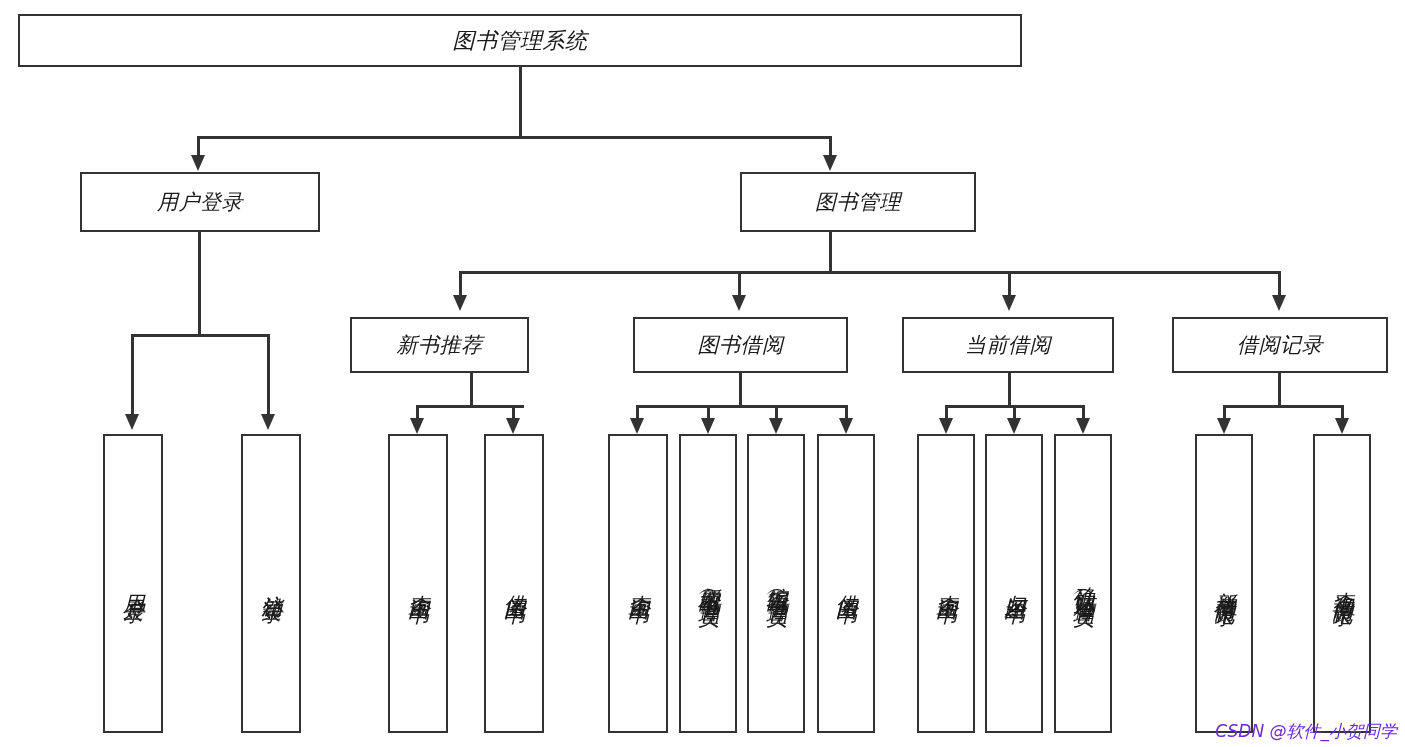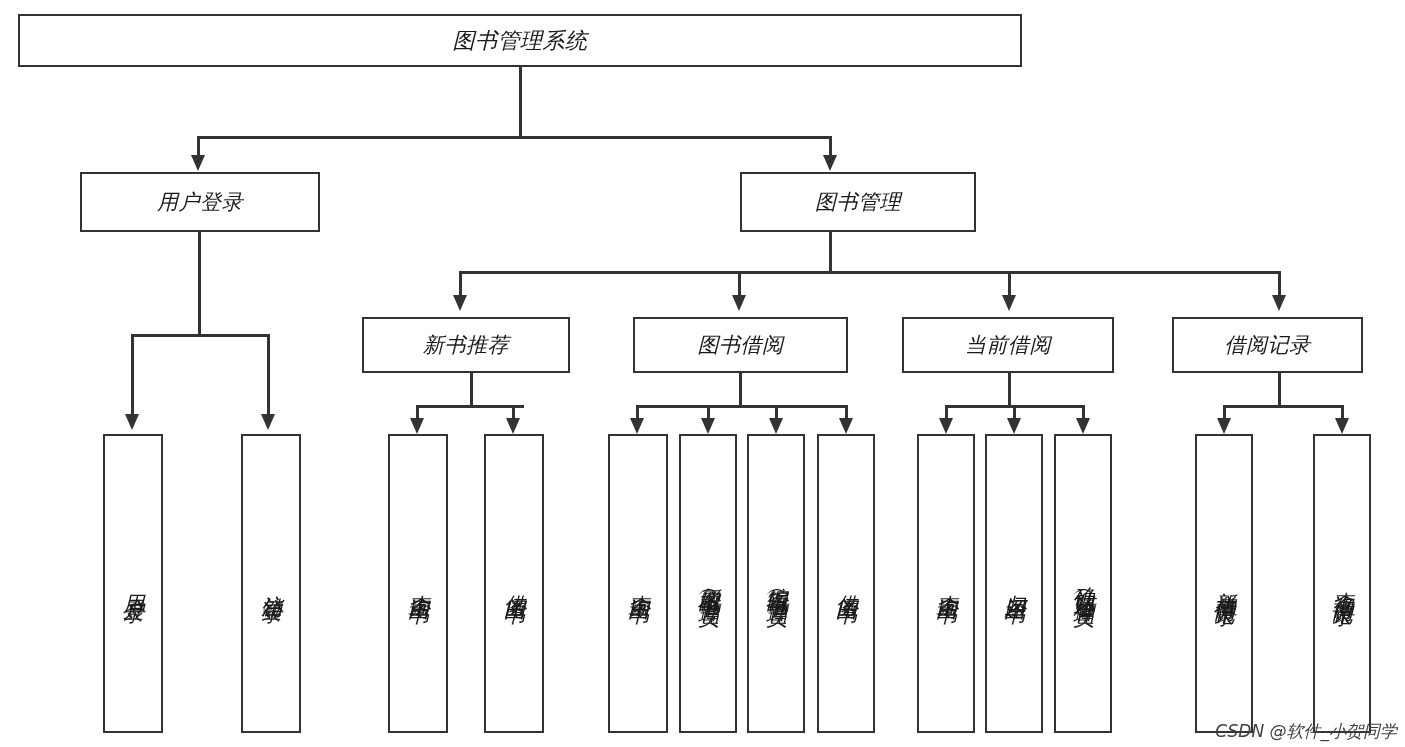--- a/index.html
+++ b/index.html
@@ -66,21 +66,21 @@
     height: 0;
     border-left: 7px solid transparent;
     border-right: 7px solid transparent;
     border-top: 16px solid #333333;
   }
   .watermark {
     position: absolute;
     right: 8px;
     bottom: 4px;
     font-size: 17px;
-    color: #404040;
+    color: #6d28d9;
     font-family: "DejaVu Sans", "Liberation Sans", sans-serif;
     white-space: nowrap;
     pointer-events: none;
   }
 </style>
 </head>
 <body>
 
 <div id="canvas">
 
@@ -116,30 +116,30 @@
   <div class="hline" style="left:459px; top:271px; width:822px;"></div>
   <div class="vline" style="left:459px; top:271px; height:26px;"></div>
   <div class="arrow" style="left:453px; top:295px;"></div>
   <div class="vline" style="left:738px; top:271px; height:26px;"></div>
   <div class="arrow" style="left:732px; top:295px;"></div>
   <div class="vline" style="left:1008px; top:271px; height:26px;"></div>
   <div class="arrow" style="left:1002px; top:295px;"></div>
   <div class="vline" style="left:1278px; top:271px; height:26px;"></div>
   <div class="arrow" style="left:1272px; top:295px;"></div>
 
-  <div class="node" style="left:362px; top:317px; width:208px; height:56px;">
+  <div class="node" style="left:350px; top:317px; width:179px; height:56px;">
     <span class="label">新书推荐</span>
   </div>
   <div class="node" style="left:633px; top:317px; width:215px; height:56px;">
     <span class="label">图书借阅</span>
   </div>
   <div class="node" style="left:902px; top:317px; width:212px; height:56px;">
     <span class="label">当前借阅</span>
   </div>
-  <div class="node" style="left:1172px; top:317px; width:191px; height:56px;">
+  <div class="node" style="left:1172px; top:317px; width:216px; height:56px;">
     <span class="label">借阅记录</span>
   </div>
 
   <div class="vline" style="left:470px; top:373px; height:34px;"></div>
   <div class="hline" style="left:416px; top:405px; width:108px;"></div>
   <div class="vline" style="left:416px; top:405px; height:14px;"></div>
   <div class="arrow" style="left:410px; top:418px;"></div>
   <div class="vline" style="left:512px; top:405px; height:14px;"></div>
   <div class="arrow" style="left:506px; top:418px;"></div>
 

